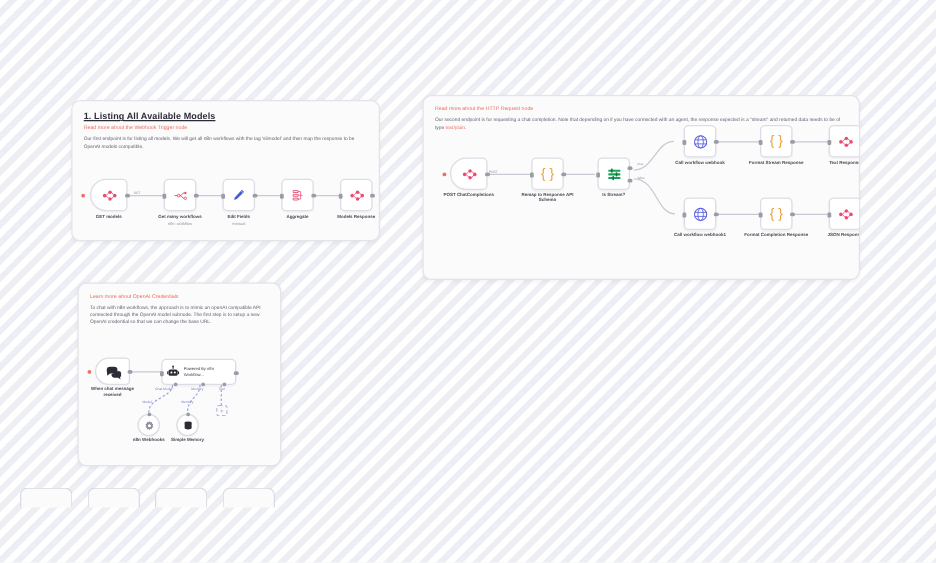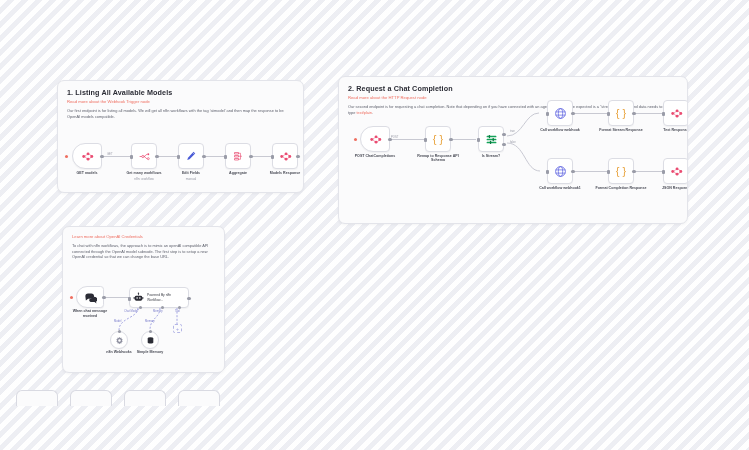--- a/index.html
+++ b/index.html
@@ -20,21 +20,21 @@
     position:absolute;
     background:#fbfbfc;
     border:1px solid #e3e4ea;
     border-radius:7px;
     box-shadow:0 1px 3px rgba(40,42,55,.05);
     box-sizing:border-box;
     overflow:hidden;
   }
   .card-head{padding:7px 9px 4px 9px;}
   .card-title{
-    font-size:7.2px;font-weight:bold;letter-spacing:.1px;color:#2b2c35;margin:0 0 2px 0;
+    font-size:7.2px;font-weight:bold;letter-spacing:.1px;color:#2b2c35;margin:0 0 2px 0;text-decoration:underline;
   }
   .card-link{
     font-size:4.2px;color:#ef6f61;margin:0 0 4px 0;text-decoration:none;display:block;
   }
   .card-desc{
     font-size:3.9px;line-height:1.45;color:#5c5f6b;margin:0;
   }
   .card-desc .inline-link{color:#ef6f61;text-decoration:none;}
 
   
@@ -193,21 +193,20 @@
         </svg>
         <div class="port sq" style="left:-1.8px;top:11px;"></div>
         <div class="port" style="right:-2.5px;top:11px;"></div>
         <div class="node-label">Models Response</div>
       </div>
     </div>
   </div>
 
   <div class="card" style="left:338px;top:76px;width:350px;height:148px;">
     <div class="card-head">
-      <div class="card-title">2. Request a Chat Completion</div>
       <a class="card-link">Read more about the HTTP Request node</a>
       <div class="card-desc">
         <span>Our second endpoint is for requesting a chat completion. Note that depending on if you have connected with an agent, the response expected is a "stream" and returned data needs to be of type </span><a class="inline-link">text/plain</a><span>.</span>
       </div>
     </div>
 
     <div class="flow" style="position:absolute;left:0;top:38px;width:350px;height:110px;">
 
       <svg class="curve" width="350" height="110" style="left:0;top:0;">
         <path d="M168,21 C184,21 186,-2 200,-2" stroke="#c8c9d2" stroke-width="1" fill="none"></path>

